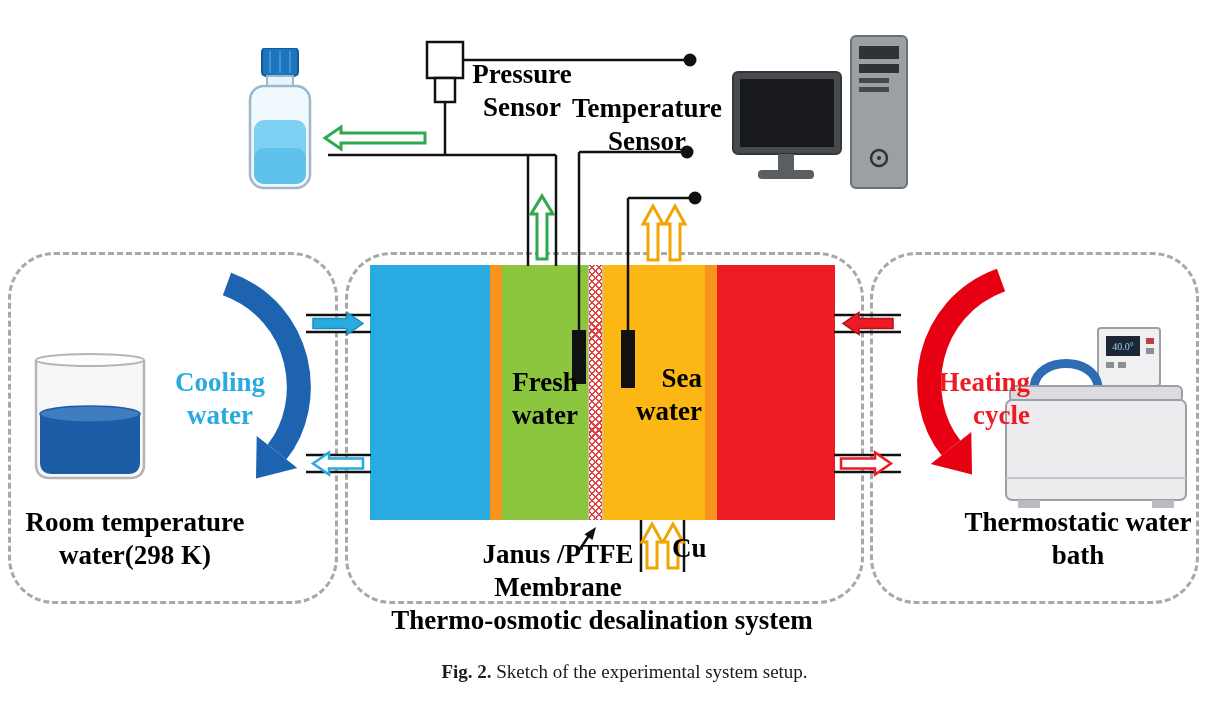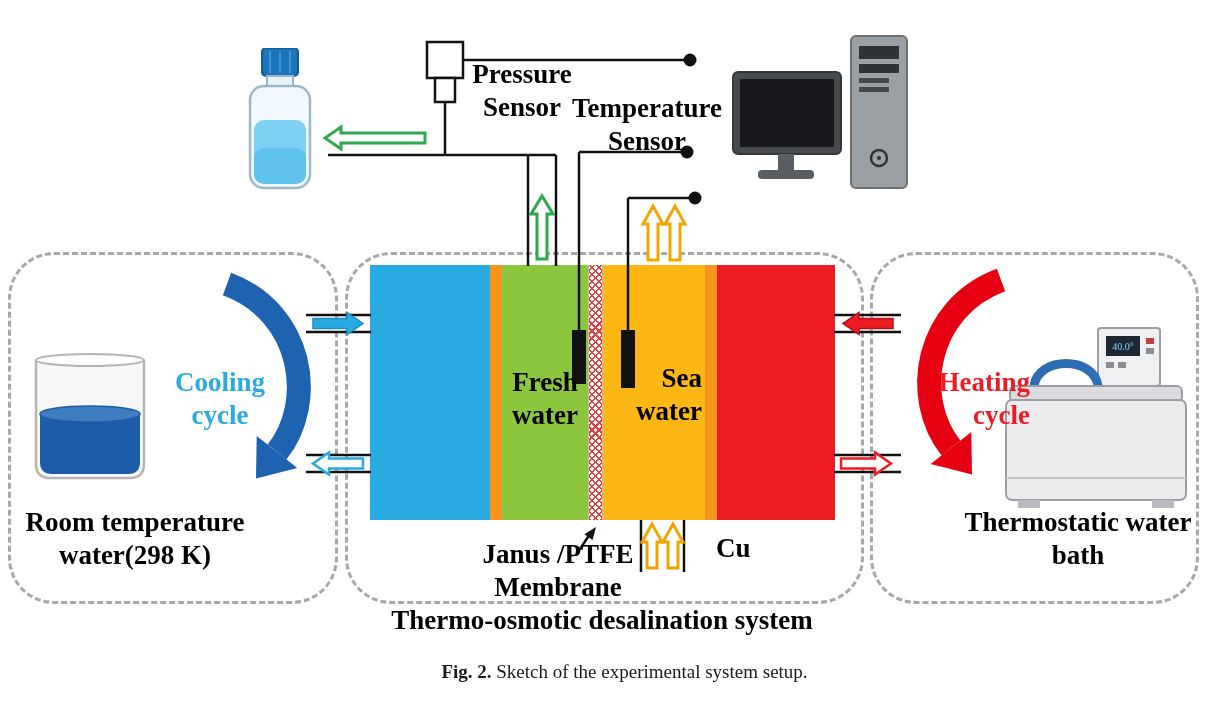--- a/index.html
+++ b/index.html
@@ -39,21 +39,21 @@
 
   #lbl-pressure    { left:466px; top:58px;  width:112px; }
   #lbl-temperature { left:568px; top:92px;  width:158px; }
   #lbl-fresh       { left:497px; top:366px; width:96px; }
   #lbl-sea         { left:606px; top:362px; width:96px;text-align:right; }
   #lbl-cooling     { left:168px; top:366px; width:104px; }
   #lbl-heating     { left:926px; top:366px; width:104px; }
   #lbl-room        { left:12px;  top:506px; width:246px; }
   #lbl-bath        { left:962px; top:506px; width:232px; }
   #lbl-membrane    { left:476px; top:538px; width:164px; }
-  #lbl-cu          { left:716px; top:532px; width:60px; text-align:left; }
+  #lbl-cu          { left:672px; top:532px; width:60px; text-align:left; }
   #lbl-system      { left:346px; top:604px; width:512px; font-size:27px; }
 
   .caption { position:absolute; left:0; top:661px; width:100%; text-align:center;
              font-size:19px; color:#1a1a1a; }
   .caption .cap-label { font-weight:bold;margin-left:24px; }
 </style>
 </head>
 <body>
 
 <div class="figure">
@@ -186,21 +186,21 @@
 
   <div class="lbl" id="lbl-pressure">Pressure
 Sensor</div>
   <div class="lbl" id="lbl-temperature">Temperature
 Sensor</div>
   <div class="lbl" id="lbl-fresh">Fresh
 water</div>
   <div class="lbl" id="lbl-sea">Sea
 water</div>
   <div class="lbl cool" id="lbl-cooling">Cooling
-cycle</div>
+water</div>
   <div class="lbl hot" id="lbl-heating">Heating
 cycle</div>
   <div class="lbl" id="lbl-room">Room temperature
 water(298 K)</div>
   <div class="lbl" id="lbl-membrane">Janus /PTFE
 Membrane</div>
   <div class="lbl" id="lbl-bath">Thermostatic water
 bath</div>
   <div class="lbl" id="lbl-cu">Cu</div>
   <div class="lbl" id="lbl-system">Thermo-osmotic desalination system</div>

